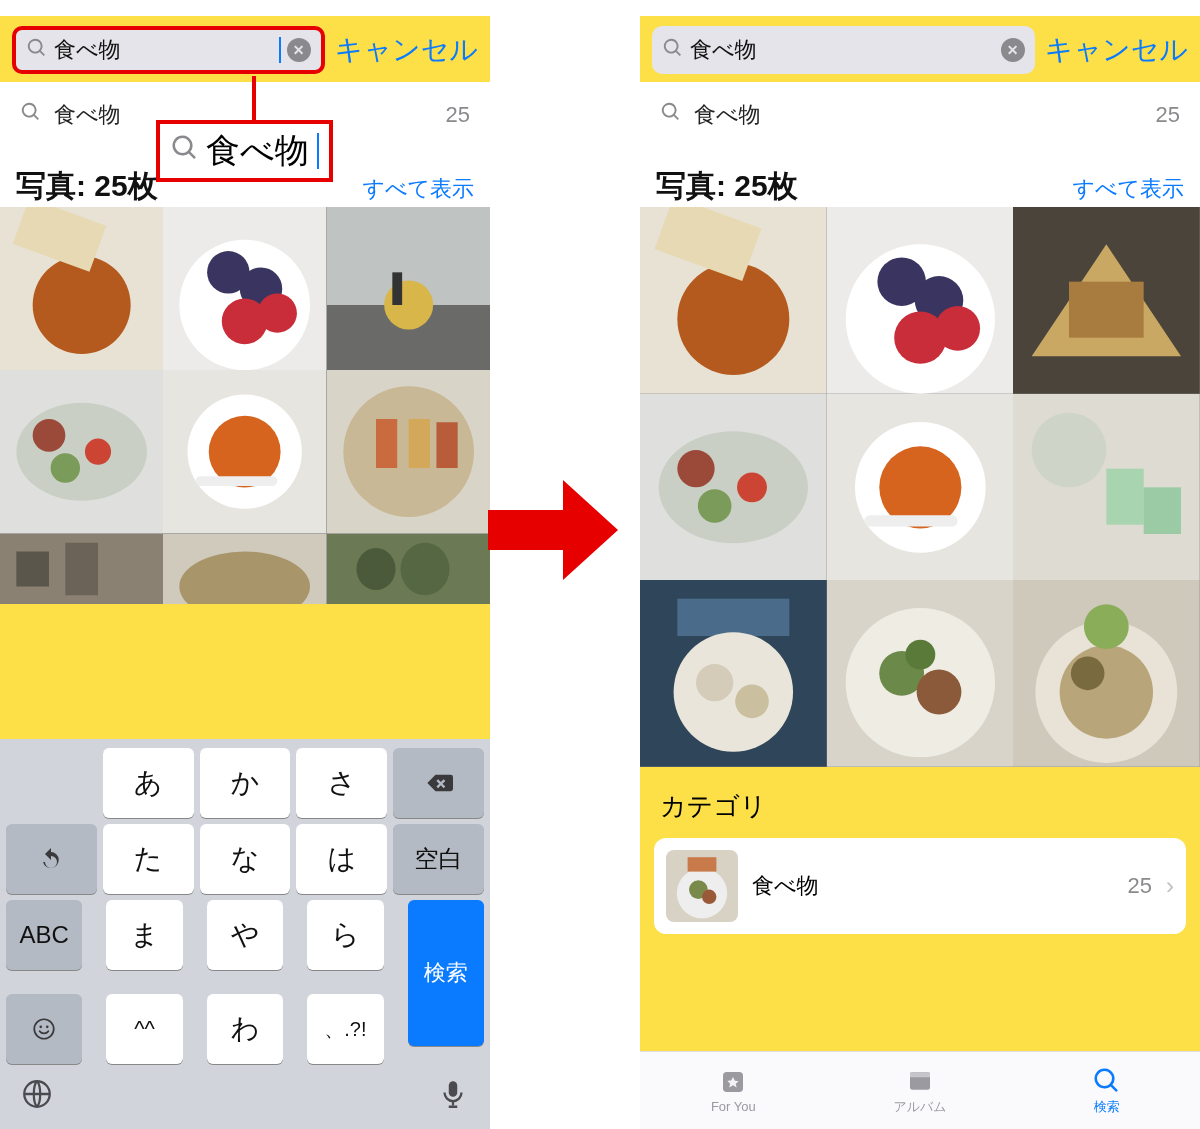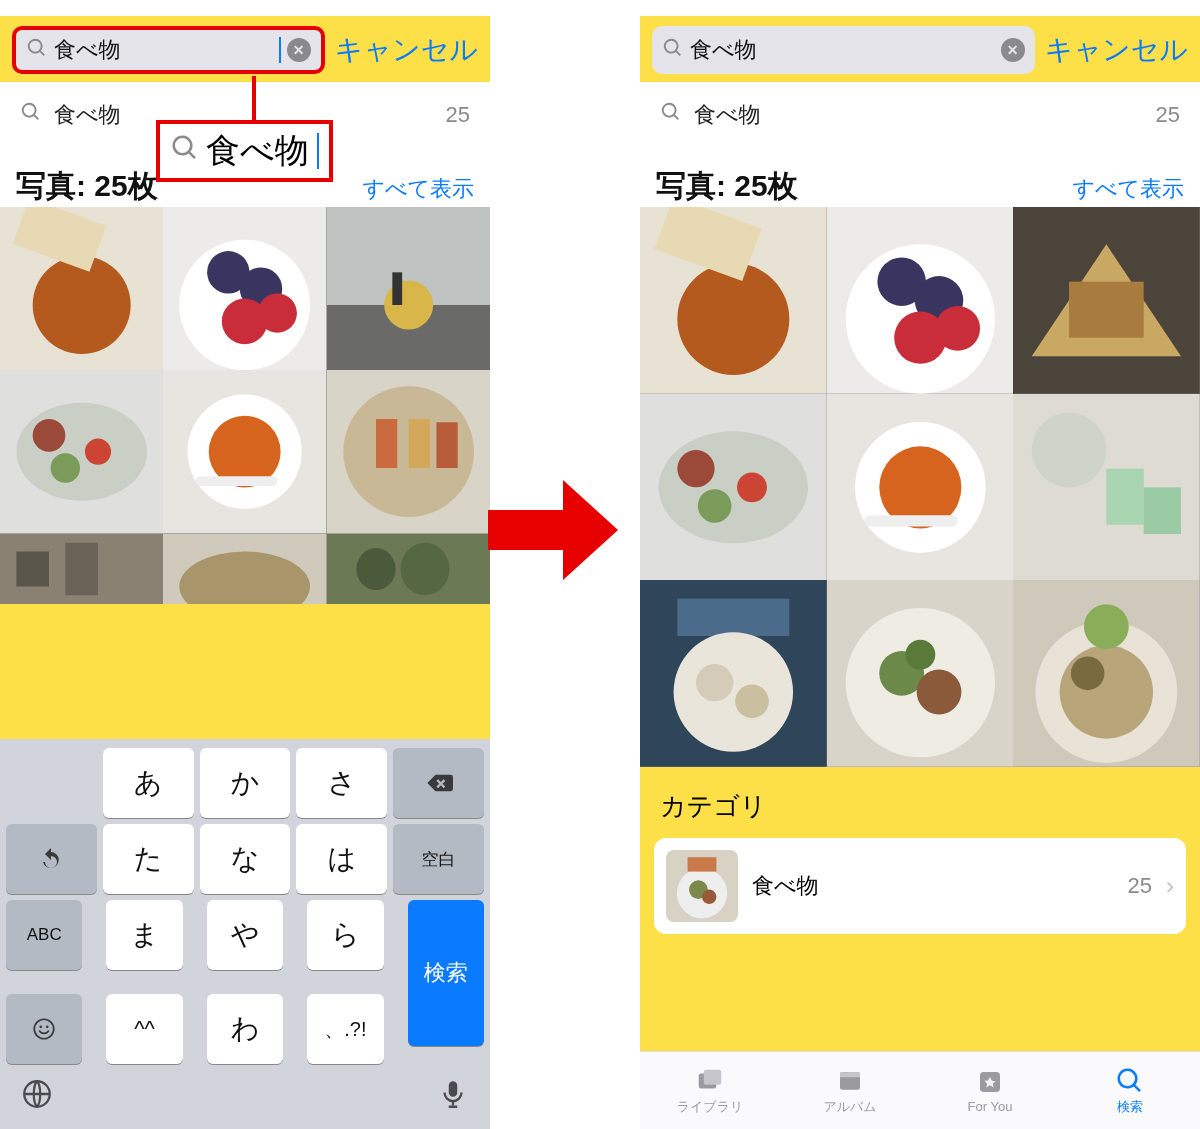--- a/index.html
+++ b/index.html
@@ -134,21 +134,21 @@
     background: #fff;
     border-radius: 6px;
     box-shadow: 0 1px 0 #888;
     height: 70px;
     display: flex;
     align-items: center;
     justify-content: center;
     font-size: 28px;
     color: #111;
   }
-  .key.gray { background: #b4bac3; font-size: 17px; }
+  .key.gray { background: #b4bac3; font-size: 24px; }
   .key.blue { background: #0a7bff; color: #fff; font-size: 22px; }
   .key.tall { height: 146px; }
   .kb-bottom {
     display: flex;
     justify-content: space-between;
     align-items: center;
     padding: 10px 20px 14px 20px;
   }
   .kb-bottom svg { width: 34px; height: 34px; fill: #4b4b4f; }
 
@@ -473,39 +473,32 @@
         </svg></div>
     <span class="cat-label">食べ物</span>
     <span style="flex:1"></span>
     <span class="cat-count">25</span>
     <span class="chev">›</span>
   </div>
 
   <div class="tabbar">
     <div class="tab">
       <svg viewBox="0 0 24 24">
-          <rect x="3" y="6" width="14" height="12" rx="2"></rect>
-          <rect x="7" y="3" width="14" height="12" rx="2" fill="#c5c5cb"></rect>
-        </svg>
-      <span class="tab-label">ライブラリ</span>
+          <rect x="4" y="4" width="16" height="16" rx="3"></rect>
+          <path d="M12 8l1.5 3 3 .3-2.3 2 .7 3-2.9-1.7L9 16.3l.7-3L7.5 11l3-.3z" fill="#f2f2f7"></path>
+        </svg>
+      <span class="tab-label">For You</span>
     </div>
     <div class="tab">
       <svg viewBox="0 0 24 24">
           <rect x="4" y="5" width="16" height="14" rx="2"></rect>
           <rect x="4" y="5" width="16" height="4" fill="#c5c5cb"></rect>
         </svg>
       <span class="tab-label">アルバム</span>
     </div>
-    <div class="tab">
-      <svg viewBox="0 0 24 24">
-          <rect x="4" y="4" width="16" height="16" rx="3"></rect>
-          <path d="M12 8l1.5 3 3 .3-2.3 2 .7 3-2.9-1.7L9 16.3l.7-3L7.5 11l3-.3z" fill="#f2f2f7"></path>
-        </svg>
-      <span class="tab-label">For You</span>
-    </div>
     <div class="tab active">
       <svg viewBox="0 0 24 24">
           <path d="M10 2a8 8 0 016.32 12.9l4.39 4.4-1.41 1.4-4.4-4.38A8 8 0 1110 2zm0 2a6 6 0 100 12 6 6 0 000-12z"></path>
         </svg>
       <span class="tab-label">検索</span>
     </div>
   </div>
 </div>
 
 </body></html>

